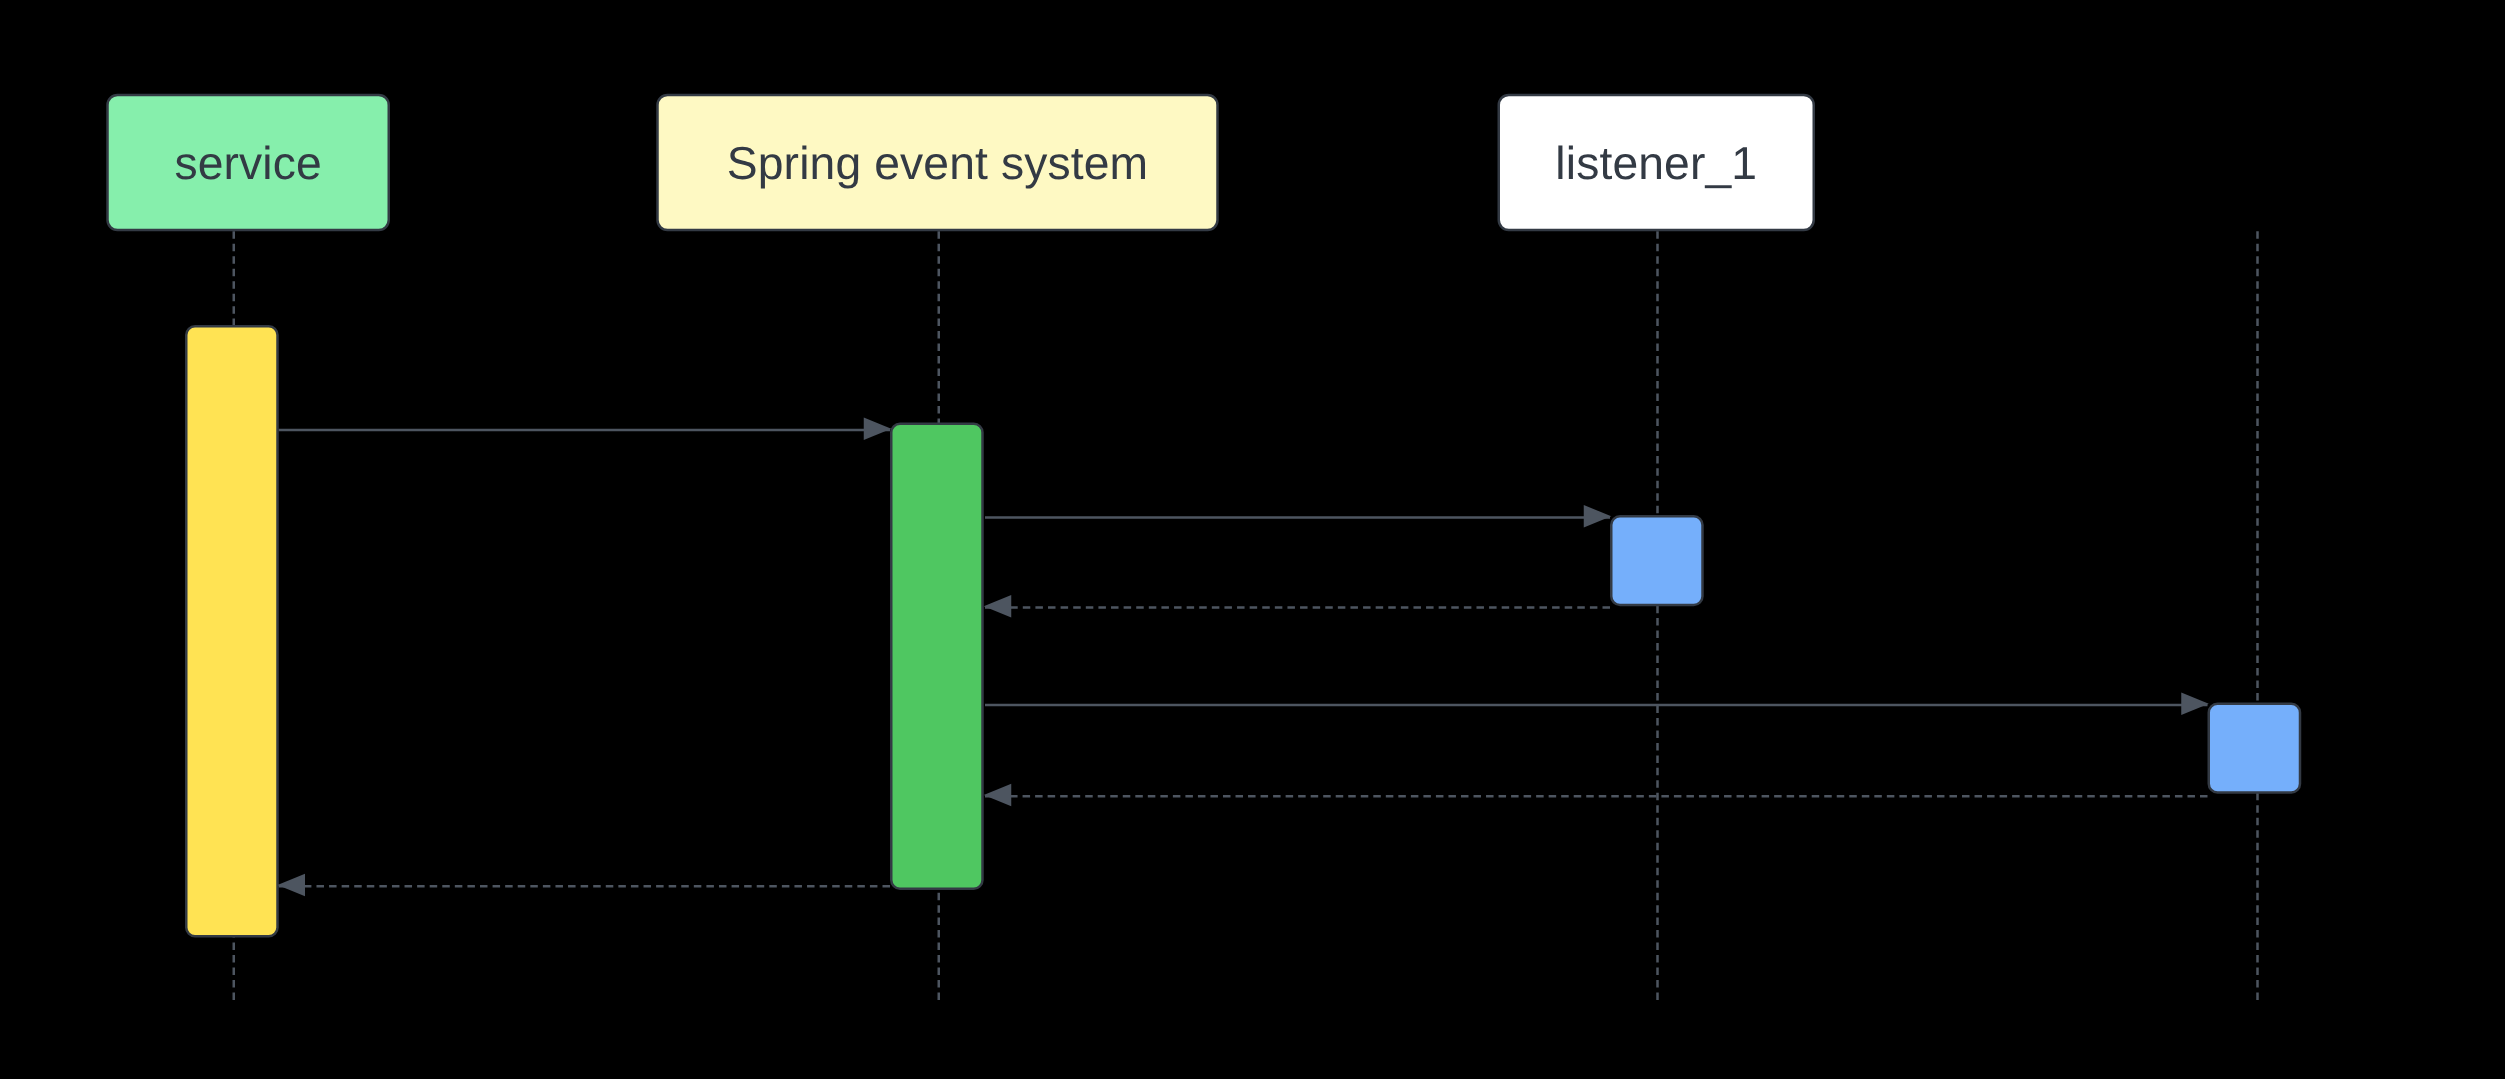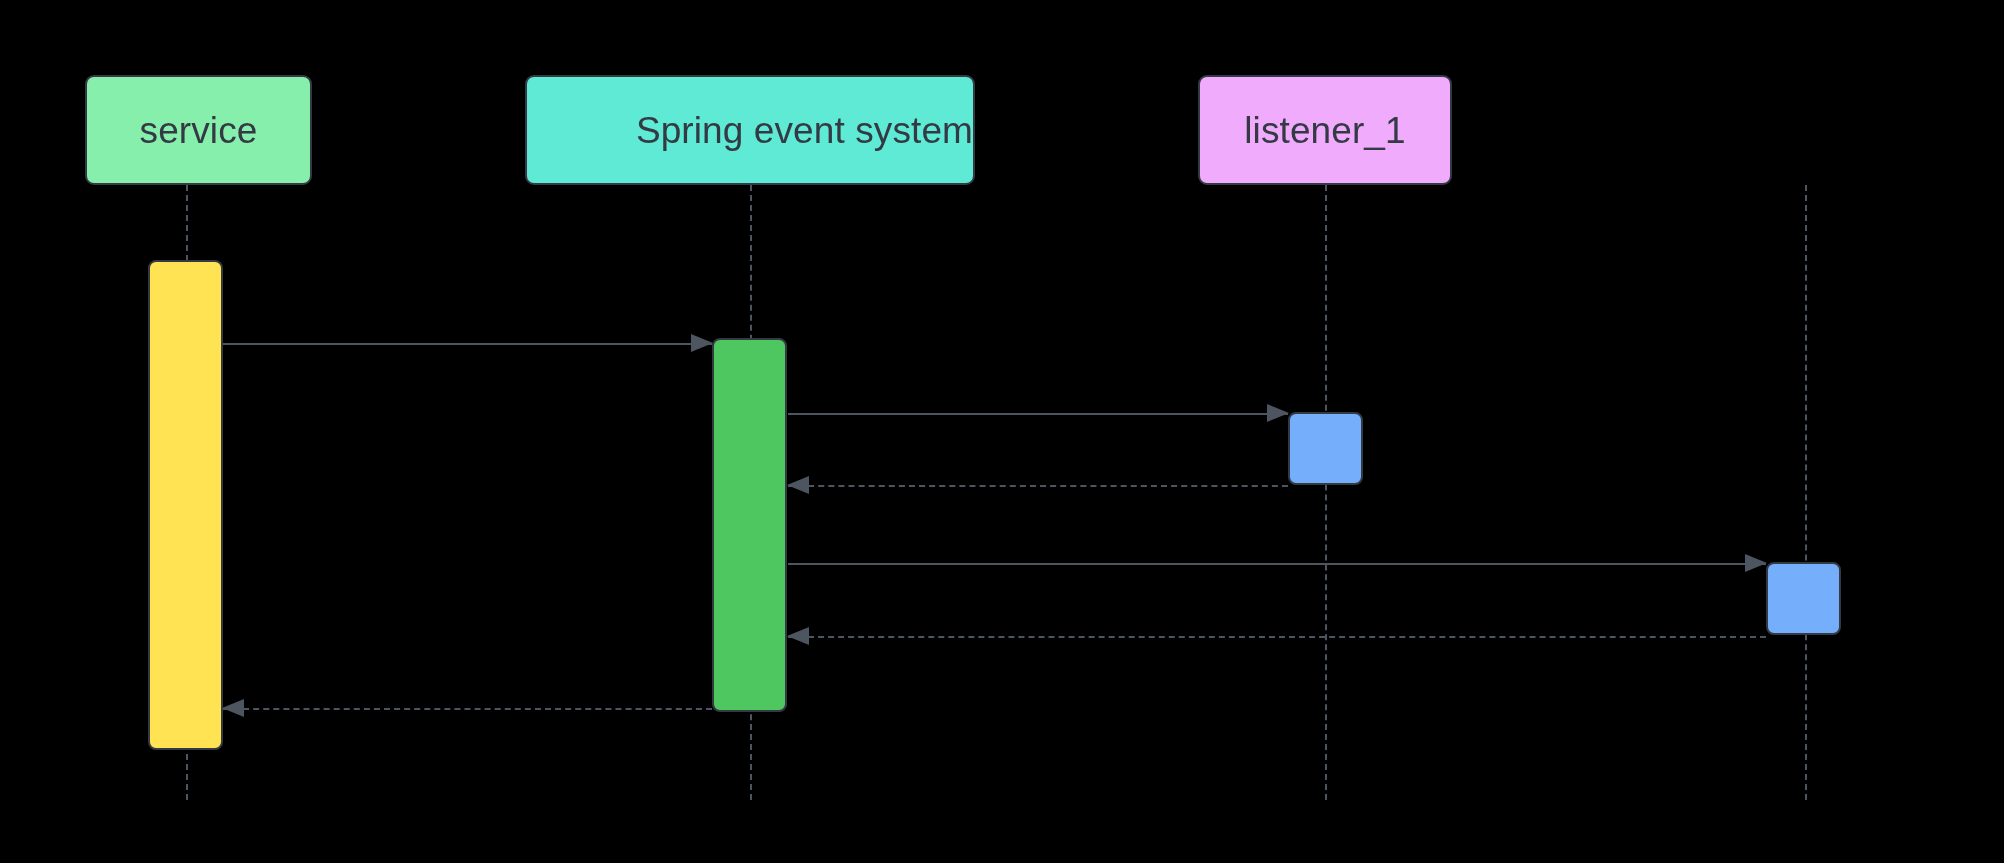--- a/index.html
+++ b/index.html
@@ -131,22 +131,22 @@
 
   <div class="msg" style="left:223px; top:708px; width:489px;">
     <div class="msg-line dashed"></div>
     <div class="arrowhead left"></div>
   </div>
 
   <div class="participant-box" style="left:73px; top:75px; width:227px; height:110px; background:#86efac;margin-left:12px;">
     <span class="participant-label">service</span>
   </div>
 
-  <div class="participant-box" style="left:525px; top:75px; width:450px; height:110px; background:#5eead4;justify-content:flex-end;">
+  <div class="participant-box" style="left:525px; top:75px; width:450px; height:110px; background:#fef9c3;">
     <span class="participant-label">Spring event system</span>
   </div>
 
-  <div class="participant-box" style="left:1198px; top:75px; width:254px; height:110px; background:#f0abfc;">
+  <div class="participant-box" style="left:1198px; top:75px; width:254px; height:110px; background:#ffffff;">
     <span class="participant-label">listener_1</span>
   </div>
 
 
 </div>
 
 </body></html>

